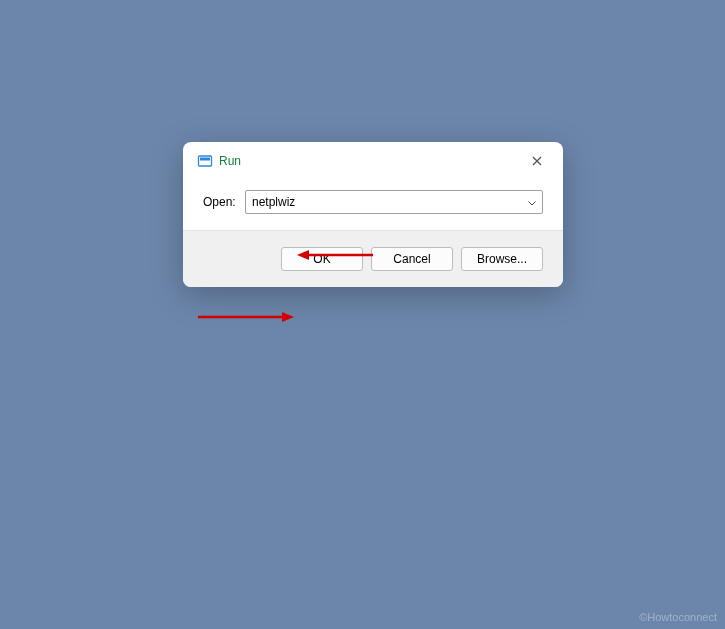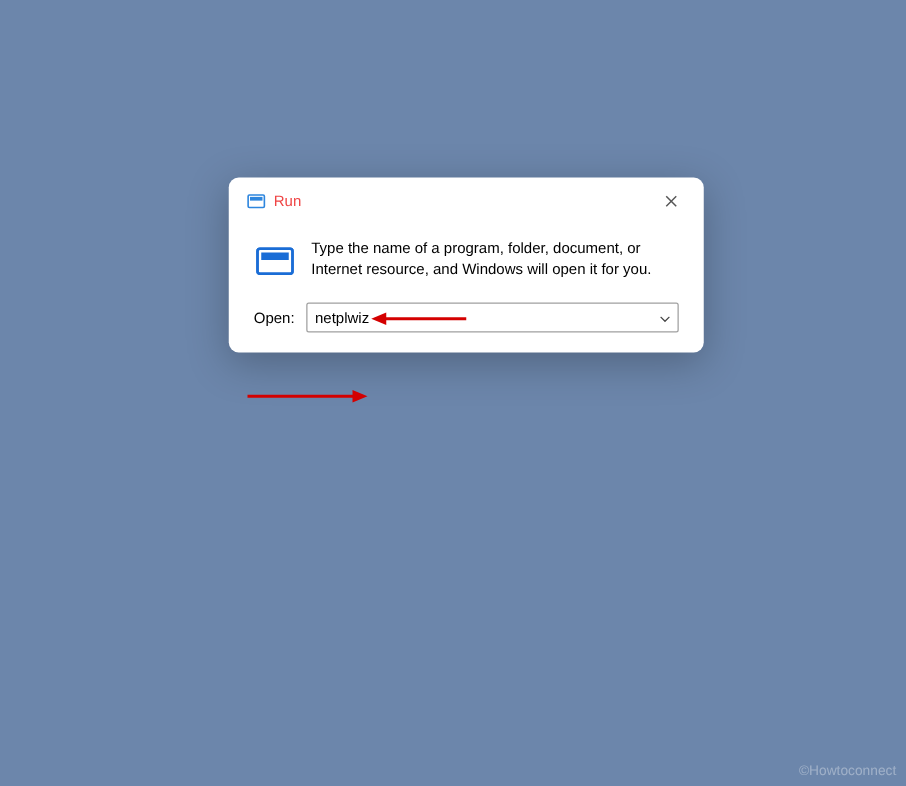--- a/index.html
+++ b/index.html
@@ -33,21 +33,21 @@
     }
     .title-icon {
       width: 16px;
       height: 16px;
       display: inline-flex;
       align-items: center;
       justify-content: center;
       margin-right: 6px;
     }
     .title-text {
-      color: #ef4444;
+      color: #15803d;
       font-size: 12px;
       flex: 1;
     }
     .close-btn {
       width: 28px;
       height: 24px;
       display: flex;
       align-items: center;
       justify-content: center;
       cursor: pointer;
@@ -159,44 +159,39 @@
     <span class="title-text">Run</span>
     <div class="close-btn">
       <svg width="10" height="10" viewBox="0 0 10 10">
         <line x1="1" y1="1" x2="9" y2="9" stroke="#555" stroke-width="1.2"></line>
         <line x1="9" y1="1" x2="1" y2="9" stroke="#555" stroke-width="1.2"></line>
       </svg>
     </div>
   </div>
 
   <div class="content">
-    <div class="desc-row">
-      <div class="run-icon">
-        <svg width="34" height="34" viewBox="0 0 34 34">
-          <rect x="3" y="7" width="28" height="20" rx="2" fill="#ffffff" stroke="#1a6dd6" stroke-width="2"></rect>
-          <rect x="6" y="10" width="22" height="6" fill="#1a6dd6"></rect>
-          <rect x="3" y="7" width="28" height="20" rx="2" fill="none" stroke="#1a6dd6" stroke-width="2"></rect>
-        </svg>
-      </div>
-      <div class="desc-text">Type the name of a program, folder, document, or Internet resource, and Windows will open it for you.</div>
-    </div>
 
     <div class="input-row">
       <div class="open-label">Open:</div>
       <div class="combo">
         <input type="text" value="netplwiz" style="">
         <span class="combo-arrow">
           <svg width="8" height="5" viewBox="0 0 8 5">
             <path d="M0.5 0.5 L4 4 L7.5 0.5" fill="none" stroke="#444" stroke-width="1"></path>
           </svg>
         </span>
       </div>
     </div>
   </div>
 
+  <div class="button-panel">
+    <button class="btn">OK</button>
+    <button class="btn">Cancel</button>
+    <button class="btn">Browse...</button>
+  </div>
 </div>
 
 <svg class="arrow-annotation" style="left:295px; top:248px;" width="80" height="14">
   <line x1="78" y1="7" x2="10" y2="7" stroke="#d40000" stroke-width="2.5"></line>
   <polygon points="2,7 14,2 14,12" fill="#d40000"></polygon>
 </svg>
 
 <svg class="arrow-annotation" style="left:196px; top:310px;" width="100" height="14">
   <line x1="2" y1="7" x2="88" y2="7" stroke="#d40000" stroke-width="2.5"></line>
   <polygon points="98,7 86,2 86,12" fill="#d40000"></polygon>

